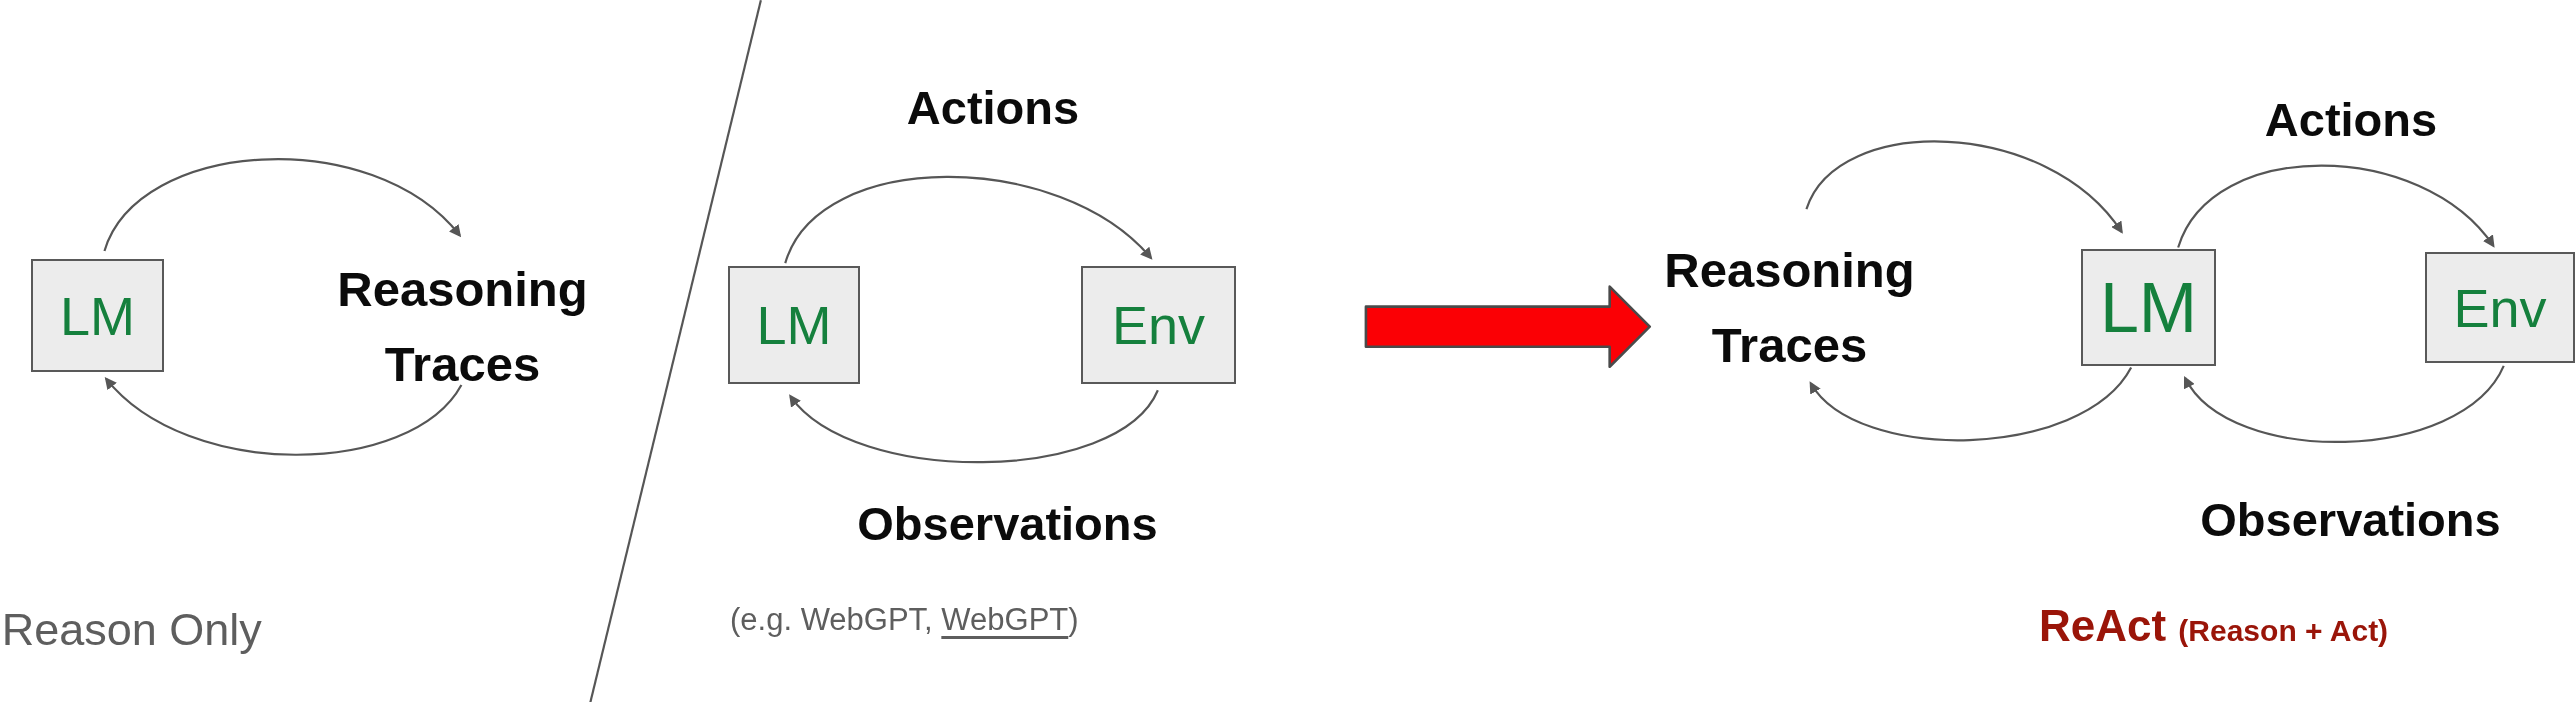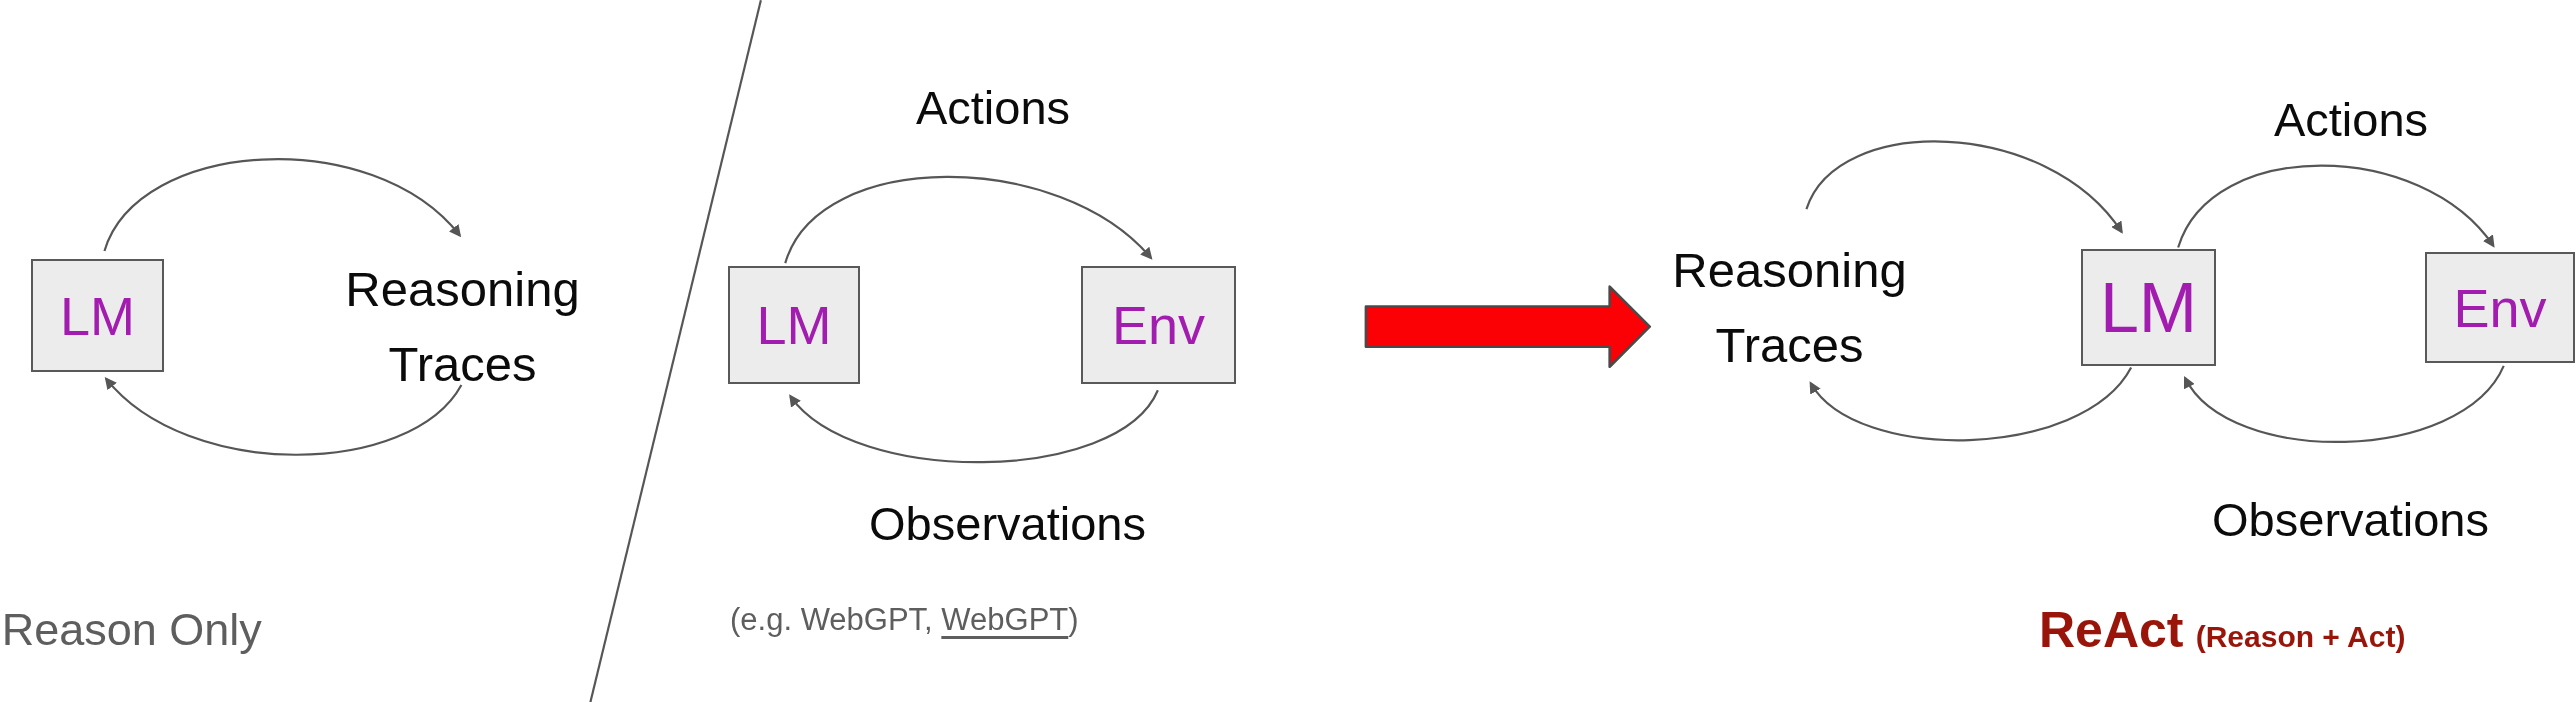--- a/index.html
+++ b/index.html
@@ -24,44 +24,44 @@
     height: 703px;
   }
   .box {
     position: absolute;
     background: #ececec;
     border: 2.6px solid #595959;
     box-sizing: border-box;
     display: flex;
     align-items: center;
     justify-content: center;
-    color: #a21caf;
+    color: #15803d;
     font-weight: 500;
     text-align: center;
   }
   .node-label {
     position: absolute;
     color: #0b0b0b;
     text-align: center;
-    font-weight: 400;
+    font-weight: 700;
     white-space: nowrap;
   }
   .two-line { line-height: 75px; }
   .caption {
     position: absolute;
     display: flex;
     align-items: baseline;
     gap: 12.2px;
     color: #5e5e5e;
     white-space: nowrap;
   }
   .caption .main   { font-size: 45px; }
   .caption .detail { font-size: 31px; }
   .caption-react { color: #9a1509; font-weight: bold; }
-  .caption-react .main   { font-size: 50px; font-weight: bold; }
+  .caption-react .main   { font-size: 44px; font-weight: bold; }
   .caption-react .detail { font-size: 30px; font-weight: bold; }
   .misspelled {
     text-decoration-line: underline;
     text-decoration-style: wavy;
     text-decoration-color: #e03127;
     text-decoration-thickness: 2.6px;
     text-underline-offset: 6.1px;
     text-decoration: underline;
   }
 </style>

